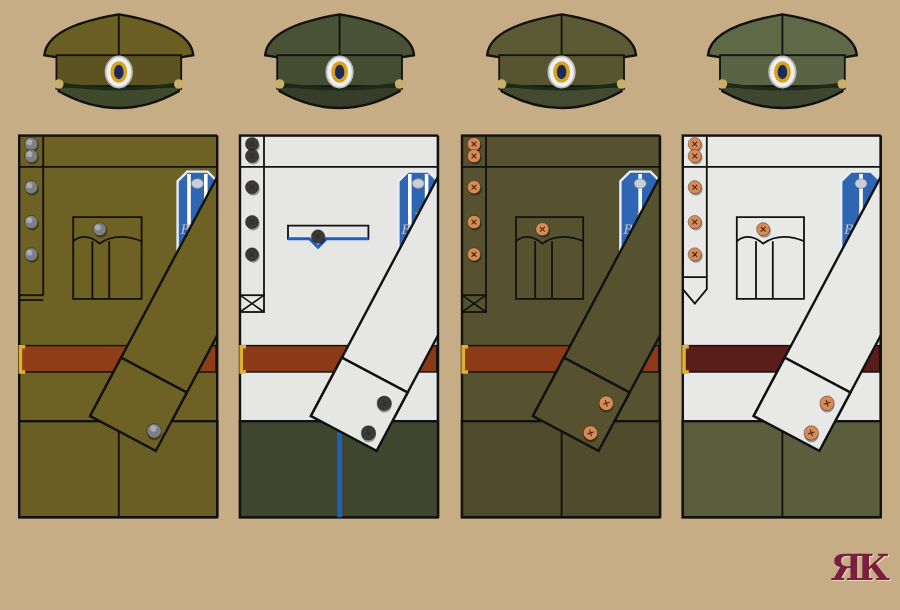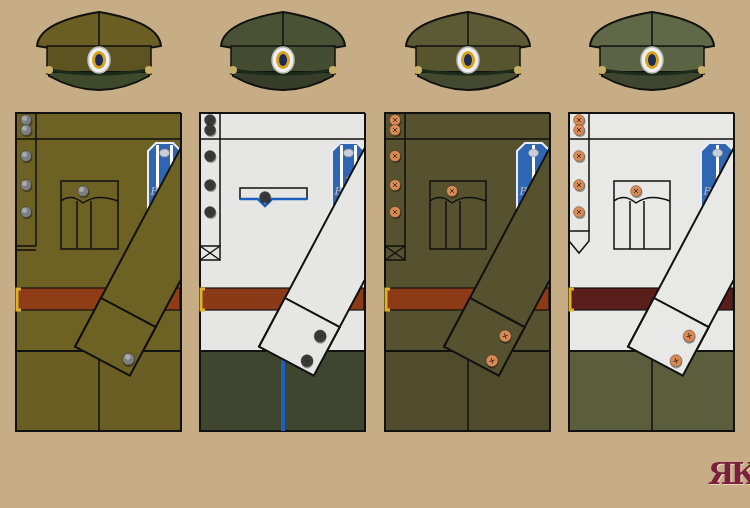--- a/index.html
+++ b/index.html
@@ -320,16 +320,16 @@
           <path d="M-35 -55 L27 -55 L27 0 L-35 0 Z" fill="#e8e8e6" stroke="#111" stroke-width="2"></path>
           <circle cx="15" cy="-36.5" r="6" fill="rgba(0,0,0,0.35)"></circle>
           <circle cx="14" cy="-38" r="6" fill="#d98a55" stroke="rgba(0,0,0,0.35)" stroke-width="0.8"></circle>
           <path d="M12 -40L16 -36M16 -40L12 -36" stroke="#3a2a20" stroke-width="0.9"></path>
           <circle cx="15" cy="-8.5" r="6" fill="rgba(0,0,0,0.35)"></circle>
           <circle cx="14" cy="-10" r="6" fill="#d98a55" stroke="rgba(0,0,0,0.35)" stroke-width="0.8"></circle>
           <path d="M12 -12L16 -8M16 -12L12 -8" stroke="#3a2a20" stroke-width="0.9"></path>
         </g>
       </g>
     </svg>
-  <div style="position:absolute;left:708px;top:446px;width:36px;height:56px;">
+  <div style="position:absolute;left:692px;top:446px;width:36px;height:56px;">
     <span style="display:block;font:bold 30px 'DejaVu Serif',serif;color:#7a1f3d;letter-spacing:-4px;line-height:56px;text-shadow:1px 1px 0 #e8d9b8;">ЯК</span>
   </div>
 </div>
 
 </body></html>

